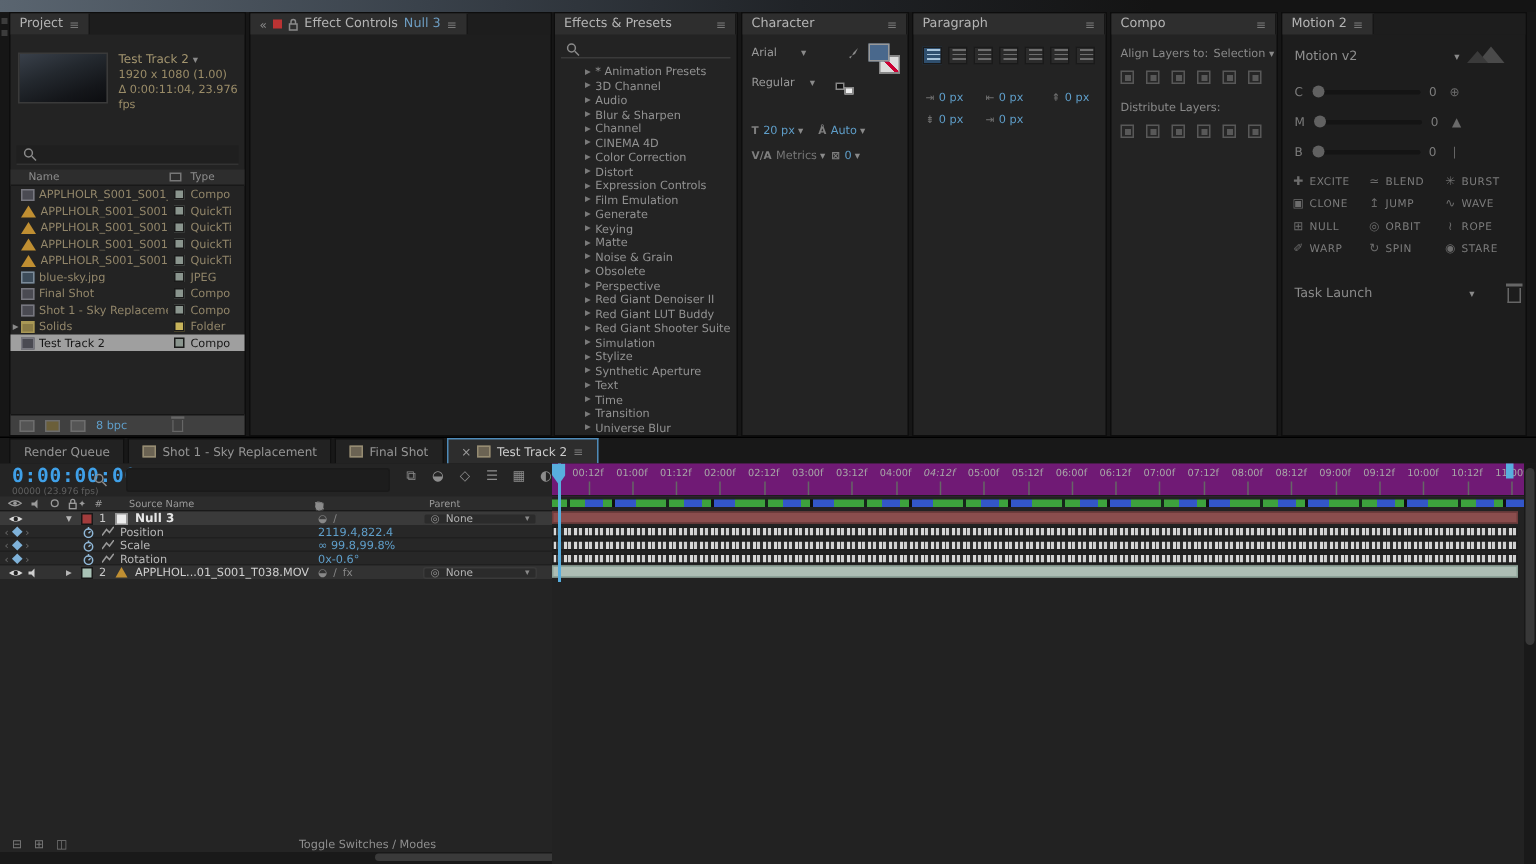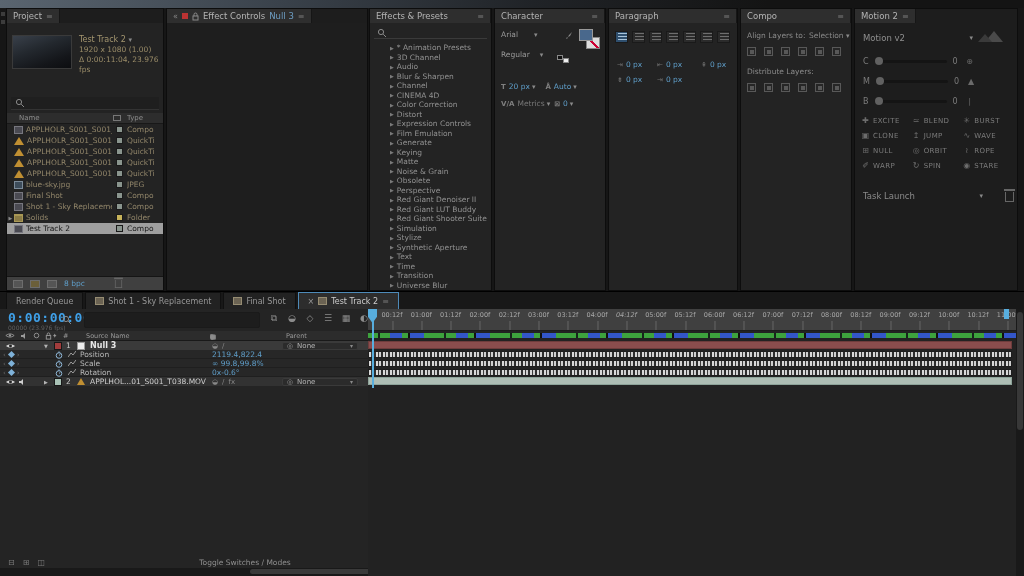--- a/index.html
+++ b/index.html
@@ -135,21 +135,21 @@
   .pgraph{position:absolute;left:68px;top:1px;}
   .prname{position:absolute;left:80px;color:#b8b8b8;font-size:7.5px;top:0;}
   .prval{position:absolute;left:212px;color:#5f9ec9;font-size:7.5px;top:0;white-space:nowrap;}
   .tl-footer{position:absolute;left:0;top:247px;width:368px;height:12px;display:flex;align-items:center;}
   .tfico{color:#7a7a7a;font-size:8px;margin-left:8px;}
   .toggle-btn{position:absolute;left:130px;width:230px;text-align:center;color:#8f8f8f;font-size:7.5px;}
   .hscroll{position:absolute;left:0;top:259px;width:1016px;height:8px;background:#191919;}
   .hthumb{position:absolute;left:250px;top:1px;right:6px;height:5px;background:#3a3a3a;border-radius:3px;}
   
   #graph{position:absolute;left:368px;top:0;width:648px;height:267px;background:#222;}
-  .ruler{position:absolute;left:0;top:0;width:648px;height:22px;background:#404040;border-bottom:1px solid #1c1c1c;}
+  .ruler{position:absolute;left:0;top:0;width:648px;height:22px;background:#701a75;border-bottom:1px solid #1c1c1c;}
   .tick{position:absolute;top:2px;transform:translateX(-50%);color:#a8a8a8;font-size:6.5px;text-align:center;}
   .tick::after{content:"";position:absolute;left:50%;top:10px;width:1px;height:9px;background:#666;}
   .wa-bracket{position:absolute;top:0;width:5px;height:10px;background:#58aede;}
   .playhead{position:absolute;left:0px;top:0;width:9px;height:14px;background:#58aede;clip-path:polygon(0 0,100% 0,100% 55%,50% 100%,0 55%);z-index:5;}
   .phline{position:absolute;left:4px;top:0;width:2px;height:79px;background:#58aede;z-index:4;}
   .cache{position:absolute;left:0;top:24px;width:648px;height:5px;background:
     repeating-linear-gradient(90deg,#3da23d 0 10px,#15251a 10px 12px,#3da23d 12px 22px,#3356c9 22px 34px,#3da23d 34px 40px,#101010 40px 42px,#3356c9 42px 56px,#3da23d 56px 66px);}
   .bar-red{position:absolute;left:0;top:32px;width:644px;height:8px;background:#8a4d4d;border:1px solid #6e3c3c;}
   .kfstrip{position:absolute;left:0;width:644px;height:7px;background:
     repeating-linear-gradient(90deg,#d8d8d8 0 2px,#3c3c3c 2px 3px,#cfcfcf 3px 5px,#2e2e2e 5px 7px);border:1px solid #1d1d1d;}

